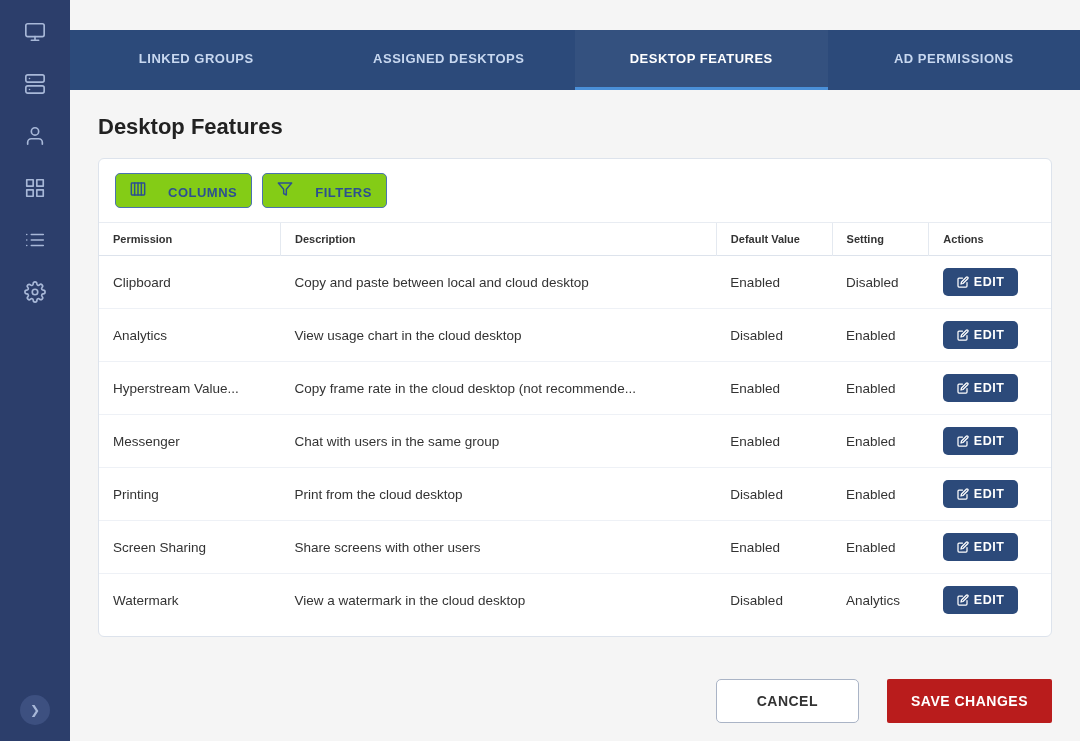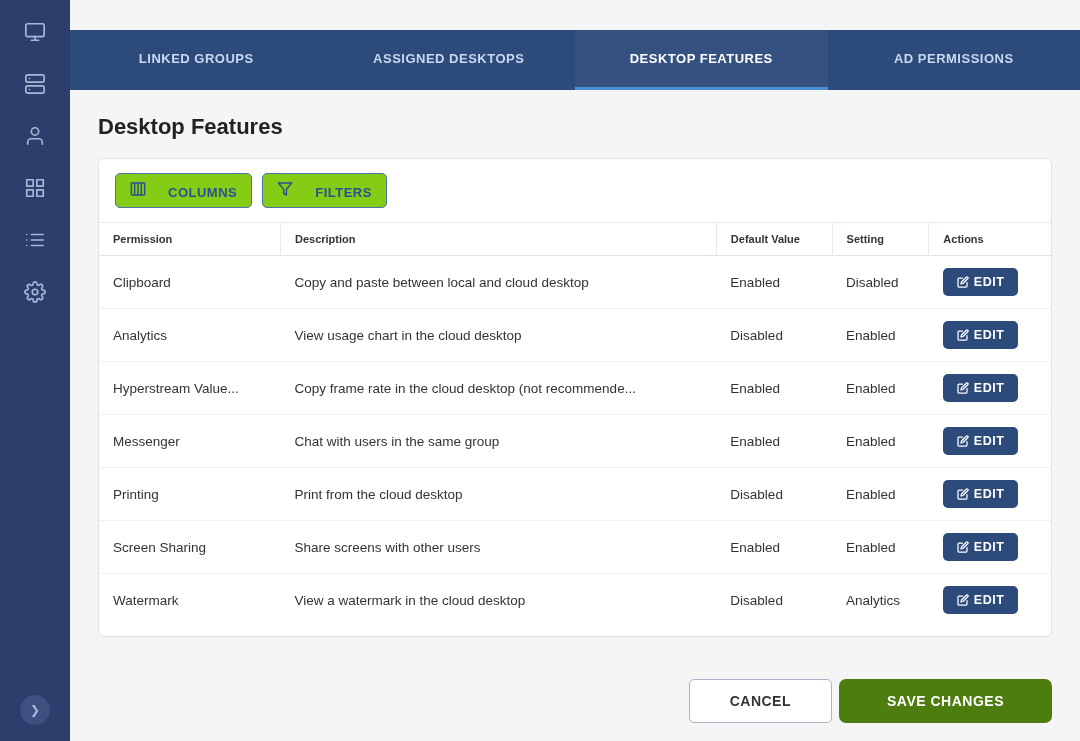--- a/index.html
+++ b/index.html
@@ -205,40 +205,40 @@
       cursor: pointer;
       color: #555;
       font-size: 14px;
     }
     .page-btn.disabled { color: #bbb; cursor: default; }
 
     
     .footer-actions {
       display: flex;
       justify-content: flex-end;
-      gap: 7px;
+      gap: 28px;
       padding: 18px 28px;
       background: #f5f5f5;
     }
     .cancel-btn {
       padding: 13px 40px;
       border: 1.5px solid #aab4c6;
       border-radius: 5px;
       background: #fff;
       color: #333;
       font-size: 14px;
       font-weight: 700;
       letter-spacing: 0.5px;
       cursor: pointer;
     }
     .save-btn {
-      padding: 13px 48px;
+      padding: 13px 24px;
       border: none;
-      border-radius: 7px;
-      background: #4d7c0f;
+      border-radius: 2px;
+      background: #b91c1c;
       color: #fff;
       font-size: 14px;
       font-weight: 700;
       letter-spacing: 0.5px;
       cursor: pointer;
     }
 
     .table-scroll {
       flex: 1;
       overflow-y: auto;

